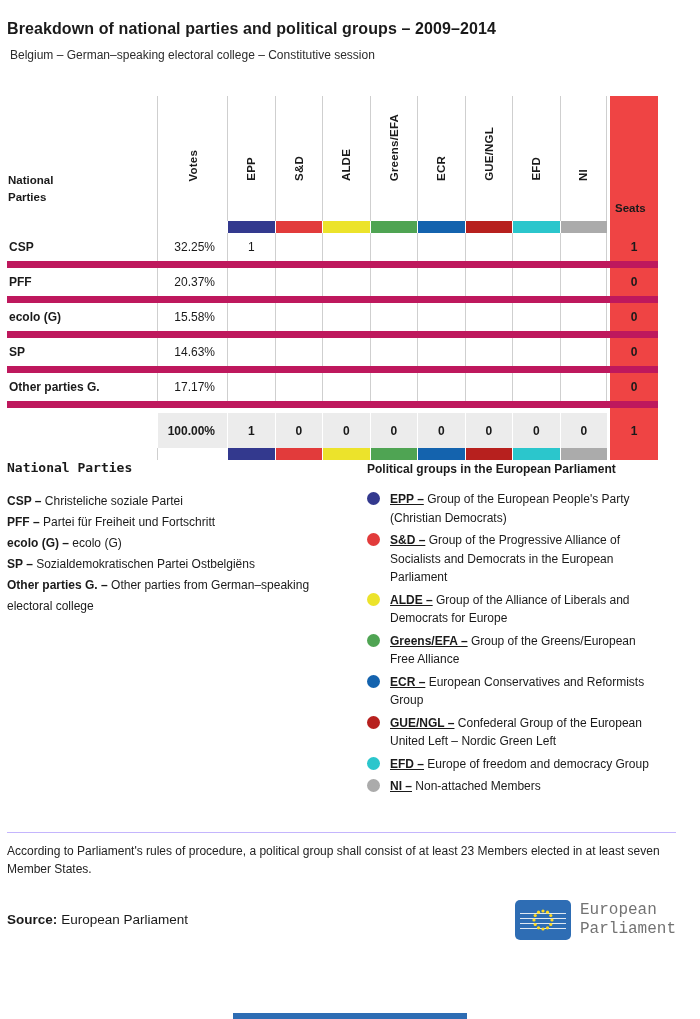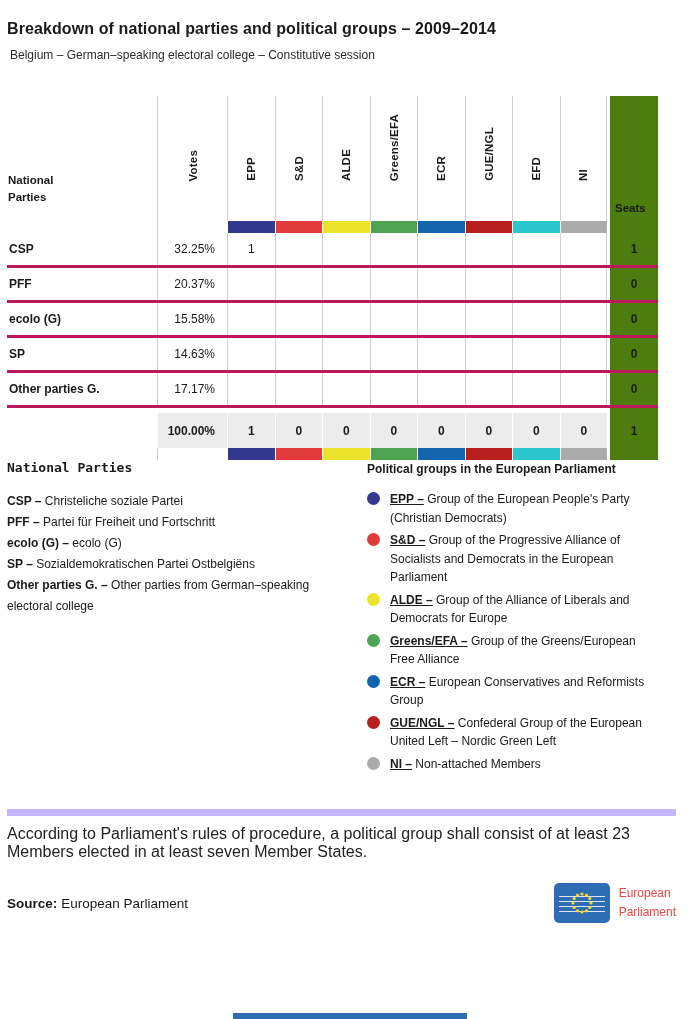--- a/index.html
+++ b/index.html
@@ -9,31 +9,31 @@
   .title{font-size:16px;font-weight:bold;margin:0;letter-spacing:0.1px;}
   .subtitle{font-size:12px;font-weight:normal;color:#2b2b2b;margin:10px 0 0 3px;}
 
   
   .table{margin-top:34px;width:651px;}
   .trow{display:flex;}
   .c-party{width:150px;}
   .c-votes{width:70px;}
   .c-group{width:47.5px;}
   .c-gap{width:3px;}
-  .c-seats{width:48px;background:#4d7c0f;}
+  .c-seats{width:48px;background:#ef4444;}
   .bl{border-left:1px solid #cfcfcf;}
   .br{border-right:1px solid #cfcfcf;}
   .thead{height:125px;}
   .vcell{display:flex;align-items:flex-end;justify-content:center;padding-bottom:40px;}
   .vtext{writing-mode:vertical-rl;transform:rotate(180deg);font-size:11.5px;font-weight:bold;letter-spacing:0.2px;white-space:nowrap;}
   .corner{display:flex;flex-direction:column;justify-content:flex-end;padding:0 0 15px 1px;font-size:11.5px;font-weight:bold;line-height:17px;}
   .seats-head{display:flex;align-items:flex-end;padding:0 0 7px 5px;font-size:11.5px;font-weight:bold;}
   .bar-row{height:12px;}
   .bar-row .c-group{border-left:1px solid #ffffff;}
-  .drow{height:35px;border-bottom:3px solid #be185d;}
+  .drow{height:35px;border-bottom:7px solid #be185d;}
   .cell{display:flex;align-items:center;font-size:12px;}
   .pname{font-weight:bold;padding-left:2px;}
   .vot{justify-content:flex-end;padding-right:12px;}
   .gcell{justify-content:center;}
   .scell{justify-content:center;font-weight:bold;}
   .spacer{height:5px;}
   .sp-fill{width:600px;}
   .total-row{height:35px;}
   .total-row .gray{background:#ececec;font-weight:bold;}
   .total-row .bl{border-left-color:#ffffff;}
@@ -44,26 +44,26 @@
   .mono-title{font-family:"DejaVu Sans Mono",monospace;font-size:13px;font-weight:bold;margin:0 0 16px 0;}
   .np-item{font-size:12px;line-height:21px;}
   .np-item b{font-weight:bold;}
   .leg-right{width:291px;}
   .pg-title{font-size:12px;font-weight:bold;margin:2px 0 14px 0;}
   .pg-item{display:flex;margin-bottom:4px;font-size:12px;line-height:18.5px;}
   .pg-item b{font-weight:bold;text-decoration:underline;}
   .dot{width:13px;height:13px;border-radius:50%;flex:0 0 13px;margin:2px 10px 0 0;}
 
   
-  .note{margin-top:32px;border-top:7px solid #c4b5fd;padding-top:9px;font-size:16px;line-height:18px;color:#222222;}
+  .note{margin-top:32px;border-top:1px solid #c4b5fd;padding-top:9px;font-size:12px;line-height:18px;color:#222222;}
   .source-row{display:flex;justify-content:space-between;align-items:center;margin-top:22px;}
   .source{font-size:13.5px;}
   .source b{font-weight:bold;margin-right:4px;}
   .logo{display:flex;align-items:center;}
-  .logo-text{font-size:12px;line-height:19px;color:#ef4444;margin-left:9px;}
+  .logo-text{font-size:16px;line-height:19px;color:#737373;margin-left:9px;font-family:Liberation Mono, monospace;}
   .bottom-bar{position:absolute;left:233px;bottom:0;width:234px;height:6px;}
 </style>
 </head>
 <body>
 
 <div class="page">
 
   <h1 class="title">Breakdown of national parties and political groups – 2009–2014</h1>
   <h2 class="subtitle">Belgium – German–speaking electoral college – Constitutive session</h2>
 
@@ -262,20 +262,24 @@
         <span class="dot" style="background: rgb(79, 164, 83);"></span>
         <span><b>Greens/EFA –</b> <span>Group of the Greens/European Free Alliance</span></span>
       </div>
       <div class="pg-item">
         <span class="dot" style="background: rgb(20, 99, 174);"></span>
         <span><b>ECR –</b> <span>European Conservatives and Reformists Group</span></span>
       </div>
       <div class="pg-item">
         <span class="dot" style="background: rgb(183, 32, 30);"></span>
         <span><b>GUE/NGL –</b> <span>Confederal Group of the European United Left – Nordic Green Left</span></span>
+      </div>
+      <div class="pg-item">
+        <span class="dot" style="background: rgb(43, 198, 204);"></span>
+        <span><b>EFD –</b> <span>Europe of freedom and democracy Group</span></span>
       </div>
       <div class="pg-item">
         <span class="dot" style="background: rgb(171, 171, 171);"></span>
         <span><b>NI –</b> <span>Non-attached Members</span></span>
       </div>
     </div>
   </div>
 
   <p class="note">According to Parliament's rules of procedure, a political group shall consist of at least 23 Members elected in at least seven Member States.</p>
 

